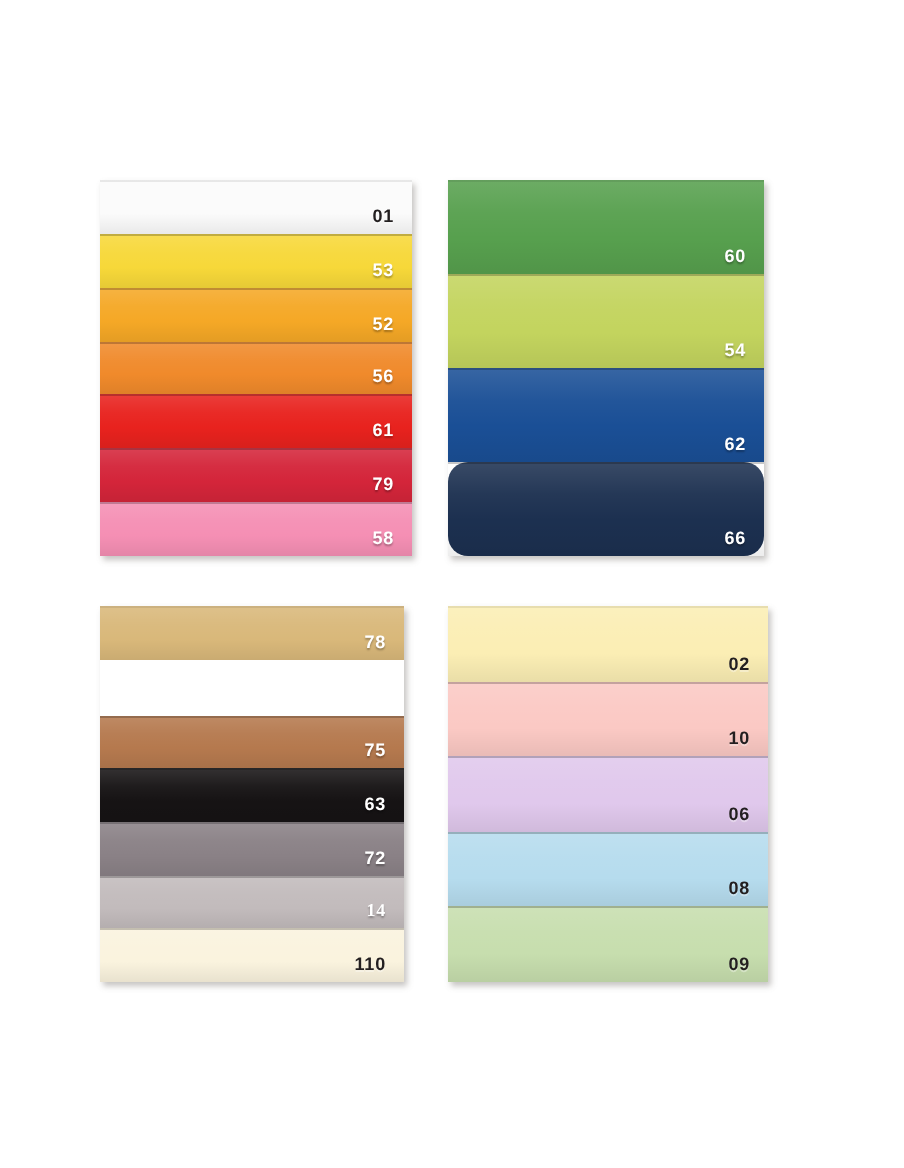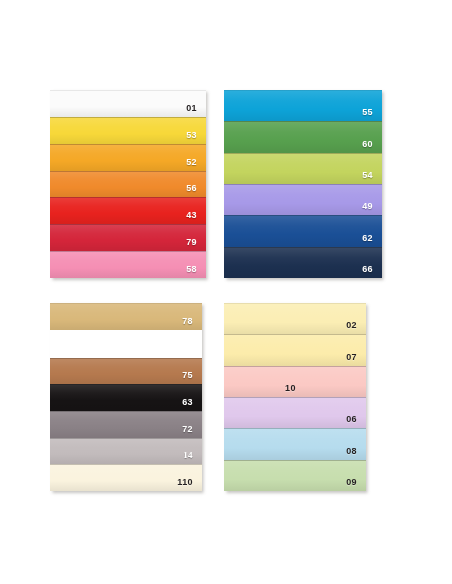--- a/index.html
+++ b/index.html
@@ -31,21 +31,21 @@
     box-sizing: border-box;
     background: #ffffff;
     box-shadow: 1.5px 2px 3px rgba(120,115,110,0.42);
     overflow: hidden;
   }
 
   
   .group-warm    { left: 50px;  top: 90px;  width: 156px; height: 188px; }
   .group-cool    { left: 224px; top: 90px;  width: 158px; height: 188px; }
   .group-neutral { left: 50px;  top: 303px; width: 152px; height: 188px; }
-  .group-pastel  { left: 224px; top: 303px; width: 142px; height: 188px; }
+  .group-pastel  { left: 224px; top: 303px; width: 160px; height: 188px; }
 
   .swatch {
     position: relative;
     flex: 1 1 0;
     display: flex;
     align-items: flex-end;
     justify-content: flex-end;
     box-sizing: border-box;
     min-height: 0;
   }
@@ -98,47 +98,41 @@
     <div class="swatch" style="background-color: rgb(247, 216, 57);">
       <span class="swatch-code code-light">53</span>
     </div>
     <div class="swatch" style="background-color: rgb(245, 168, 38);">
       <span class="swatch-code code-light">52</span>
     </div>
     <div class="swatch" style="background-color: rgb(240, 138, 43);">
       <span class="swatch-code code-light">56</span>
     </div>
     <div class="swatch" style="background-color: rgb(232, 34, 30);">
-      <span class="swatch-code code-light">43</span>
+      <span class="swatch-code code-light">61</span>
     </div>
     <div class="swatch" style="background-color: rgb(212, 37, 58); justify-content: flex-end;">
       <span class="swatch-code code-light">79</span>
     </div>
     <div class="swatch" style="background-color: rgb(245, 143, 180);">
       <span class="swatch-code code-light">58</span>
     </div>
   </div>
 
   <div class="swatch-group group-cool">
-    <div class="swatch" style="background-color: rgb(13, 163, 216);">
-      <span class="swatch-code code-light">55</span>
-    </div>
     <div class="swatch" style="background-color: rgb(87, 160, 78); align-items: flex-end;">
       <span class="swatch-code code-light">60</span>
     </div>
     <div class="swatch" style="background-color: rgb(195, 212, 94); padding-left: 11px;">
       <span class="swatch-code code-light">54</span>
     </div>
-    <div class="swatch" style="background-color: rgb(167, 153, 232);">
-      <span class="swatch-code code-light">49</span>
-    </div>
     <div class="swatch" style="background-color: rgb(26, 79, 150);">
       <span class="swatch-code code-light">62</span>
     </div>
-    <div class="swatch" style="background-color: rgb(28, 48, 80);">
+    <div class="swatch" style="background-color: rgb(28, 48, 80); border-radius: 10px;">
       <span class="swatch-code code-light">66</span>
     </div>
   </div>
 
   <div class="swatch-group group-neutral">
     <div class="swatch" style="background-color: rgb(217, 184, 122);">
       <span class="swatch-code code-light">78</span>
     </div>
     <div class="swatch" style="background-color: rgb(181, 121, 78); margin-top: 28px;">
       <span class="swatch-code code-light">75</span>
@@ -154,24 +148,21 @@
     </div>
     <div class="swatch" style="background-color: rgb(250, 243, 222);">
       <span class="swatch-code code-dark">110</span>
     </div>
   </div>
 
   <div class="swatch-group group-pastel">
     <div class="swatch" style="background-color: rgb(251, 238, 180);">
       <span class="swatch-code code-dark">02</span>
     </div>
-    <div class="swatch" style="background-color: rgb(252, 236, 171);">
-      <span class="swatch-code code-dark">07</span>
-    </div>
-    <div class="swatch" style="background-color: rgb(251, 201, 196); justify-content: center;">
+    <div class="swatch" style="background-color: rgb(251, 201, 196);">
       <span class="swatch-code code-dark">10</span>
     </div>
     <div class="swatch" style="background-color: rgb(224, 200, 236);">
       <span class="swatch-code code-dark">06</span>
     </div>
     <div class="swatch" style="background-color: rgb(182, 220, 238);">
       <span class="swatch-code code-dark">08</span>
     </div>
     <div class="swatch" style="background-color: rgb(199, 222, 174);">
       <span class="swatch-code code-dark">09</span>

